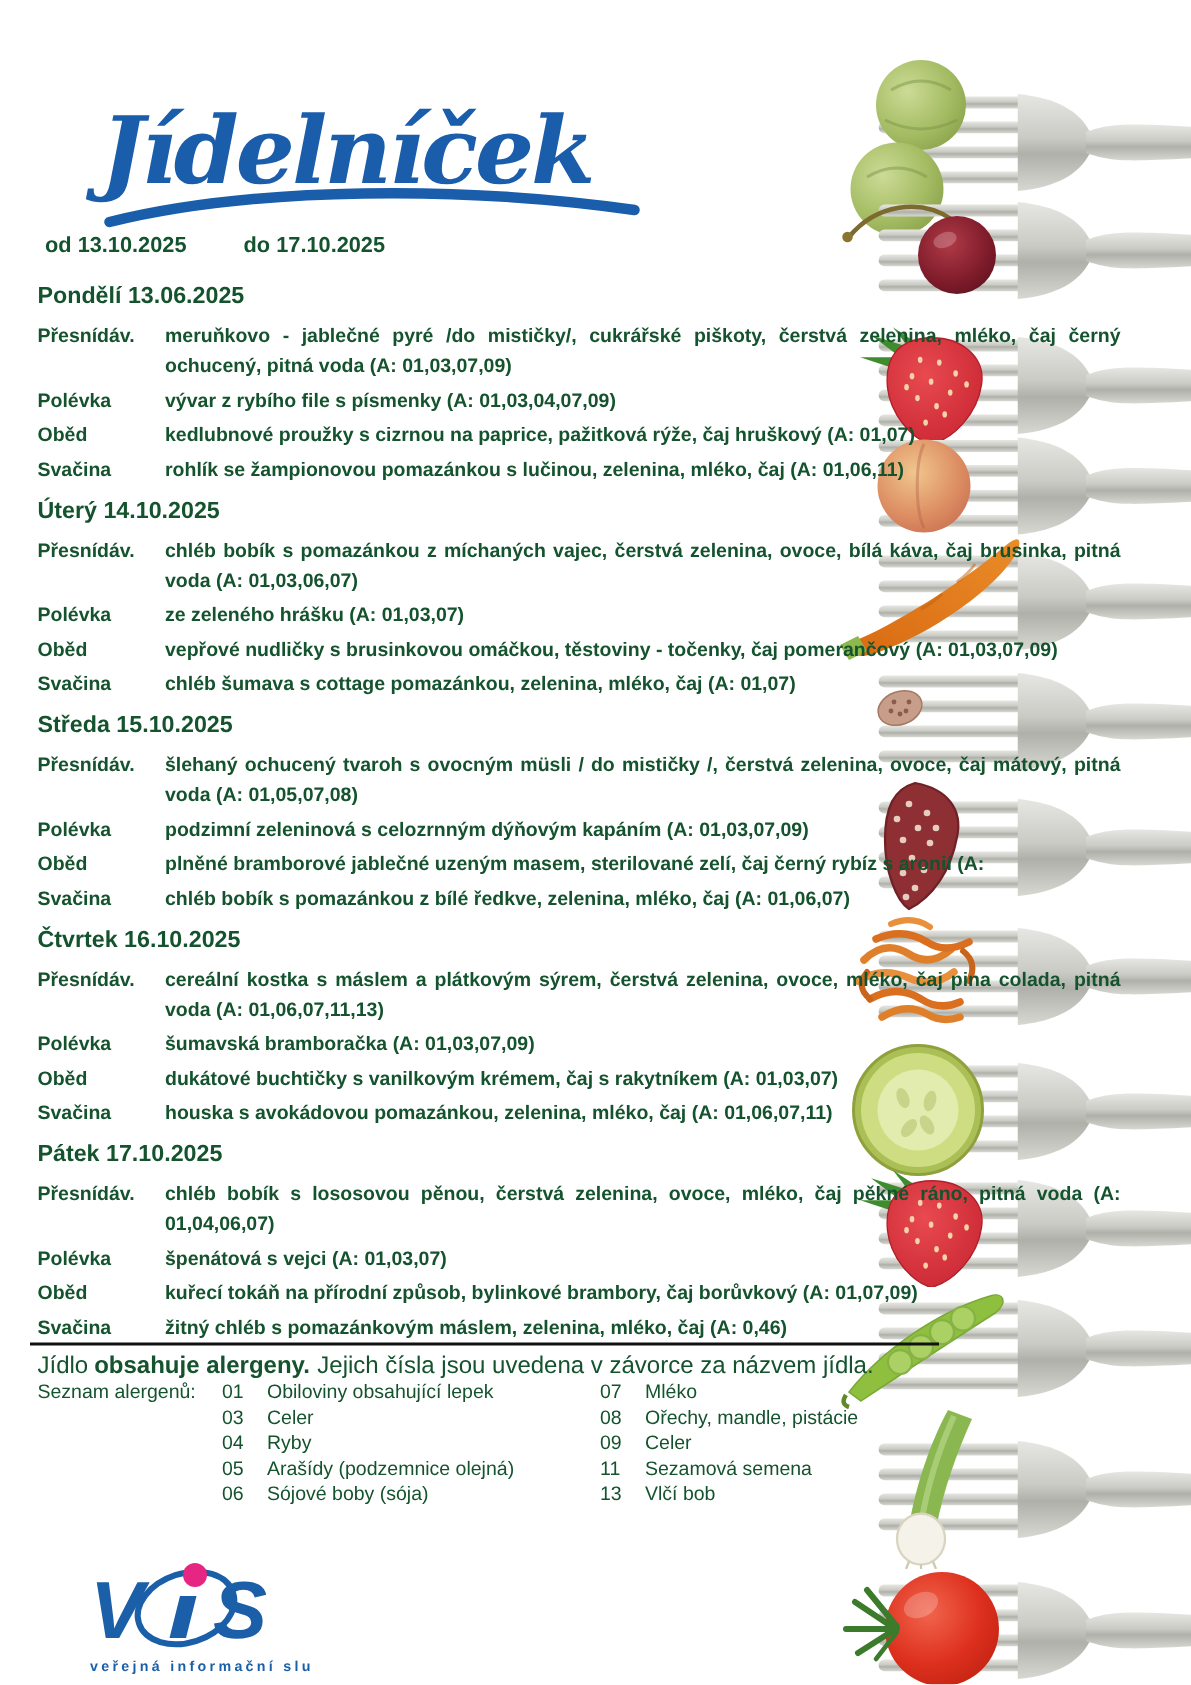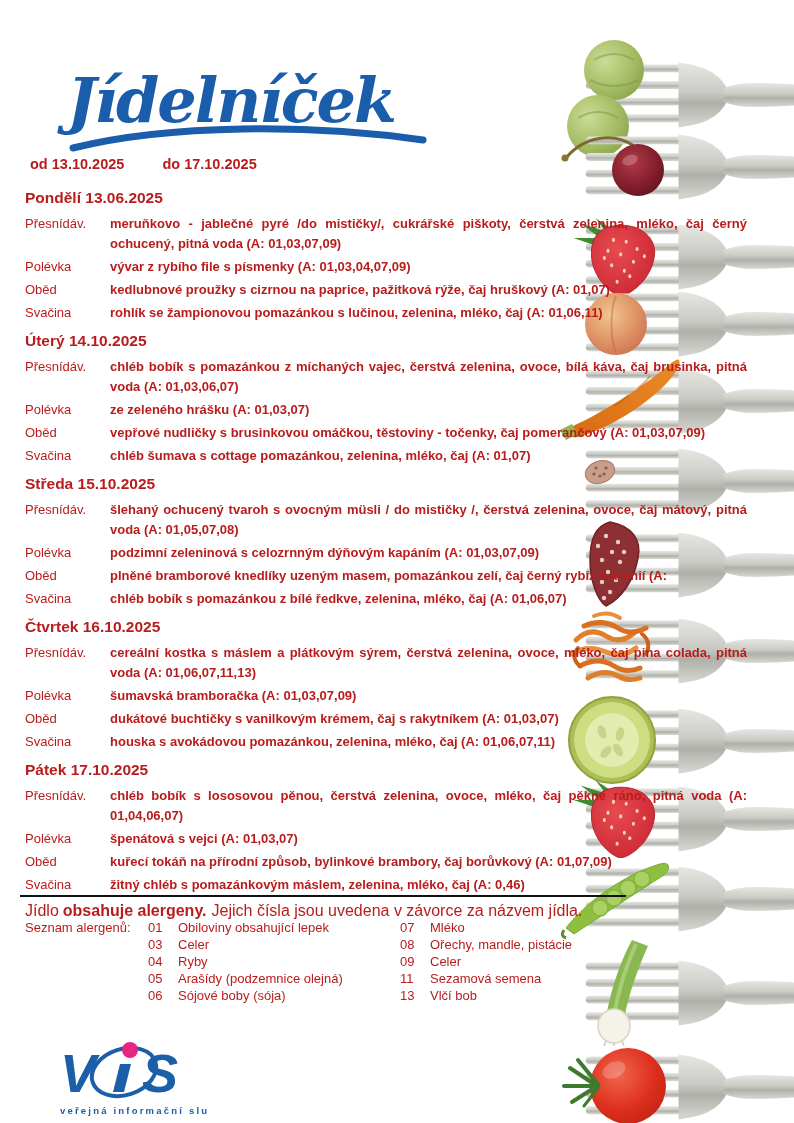--- a/index.html
+++ b/index.html
@@ -1,28 +1,28 @@
 <!DOCTYPE html>
 <html><head>
 <meta charset="utf-8">
 <style>
   html,body{margin:0;padding:0;background:#fff}
   #page{position:relative;width:794px;height:1123px;background:#fff;overflow:hidden;
-        font-family:"Liberation Sans",sans-serif;color:#b91c1c}
+        font-family:"Liberation Sans",sans-serif;color:#14532d}
   .side-images{position:absolute;inset:0;z-index:1}
   .si{position:absolute;right:0;width:240px}
   .content{position:absolute;inset:0;z-index:2}
   .logo{position:absolute;left:55px;top:46px}
   .dates{position:absolute;left:30px;top:156px;font-size:14.5px;font-weight:bold}
   .dates .gap{display:inline-block;width:30px}
   .menu{position:absolute;left:25px;top:189px;width:724px}
   .day{margin-bottom:9px}
   .day-title{font-size:15.5px;font-weight:bold;margin:0 0 7px 0}
   .row{display:flex;margin-bottom:3px;font-size:13px;line-height:20px}
-  .row .label{width:85px;flex:none;font-weight:normal}
+  .row .label{width:85px;flex:none;font-weight:bold}
   .row .text{width:637px;font-weight:bold;text-align:justify}
   .sep{position:absolute;left:20px;top:895px;width:606px;height:2px;background:#111}
   .allerg{position:absolute;left:25px;top:902px;font-size:13px;line-height:17px}
   .note{font-size:16px}
   .note .nb{font-weight:bold;margin:0 5px 0 4px}
   .alist{display:flex}
   .alabel{width:123px}
   .acol{display:flex;flex-direction:column}
   .acol.c1{width:252px}
   .arow{display:flex}
@@ -330,21 +330,21 @@
         <div class="row">
           <span class="label">Přesnídáv.</span>
           <span class="text">šlehaný ochucený tvaroh s ovocným müsli / do mističky /, čerstvá zelenina, ovoce, čaj mátový, pitná voda  (A: 01,05,07,08)</span>
         </div>
         <div class="row">
           <span class="label">Polévka</span>
           <span class="text">podzimní zeleninová s celozrnným dýňovým kapáním  (A: 01,03,07,09)</span>
         </div>
         <div class="row">
           <span class="label">Oběd</span>
-          <span class="text">plněné bramborové knedlíky uzeným masem, pomazánkou zelí, čaj černý rybíz s aronií  (A:</span>
+          <span class="text">plněné bramborové jablečné uzeným masem, sterilované zelí, čaj černý rybíz s aronií  (A:</span>
         </div>
         <div class="row">
           <span class="label">Svačina</span>
           <span class="text">chléb bobík s pomazánkou z bílé ředkve, zelenina, mléko, čaj  (A: 01,06,07)</span>
         </div>
       </div>
 
       <div class="day">
         <div class="day-title">Čtvrtek 16.10.2025</div>
         <div class="row">

